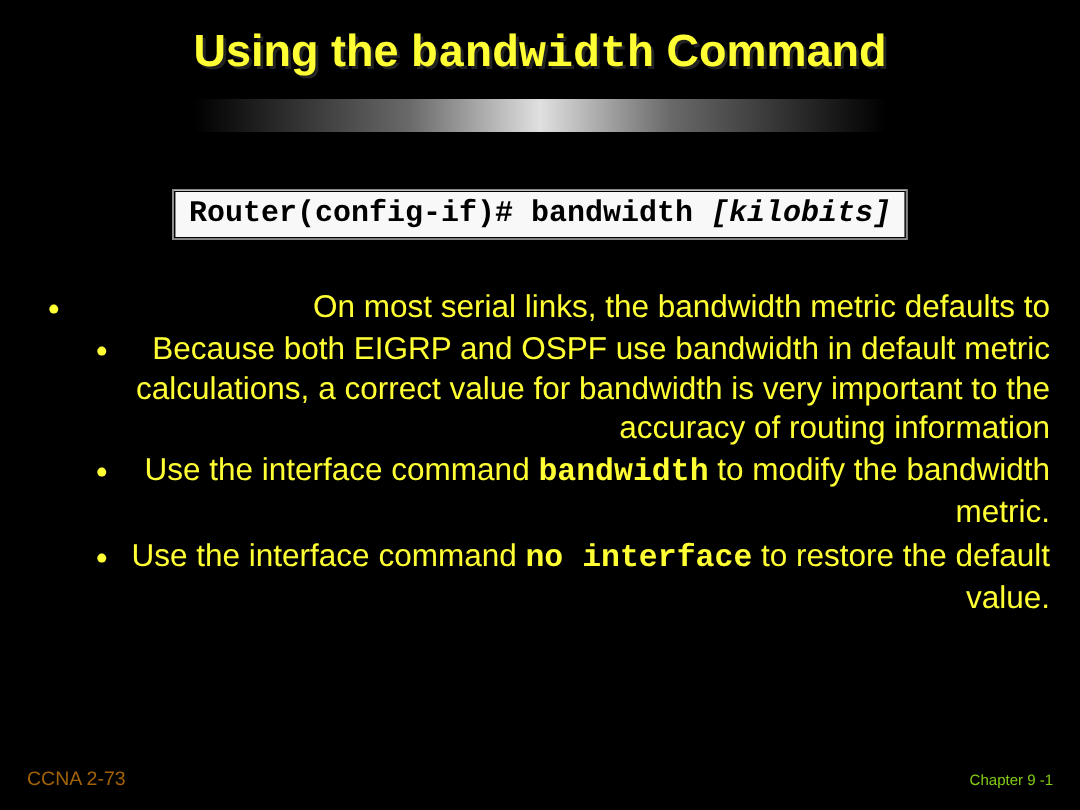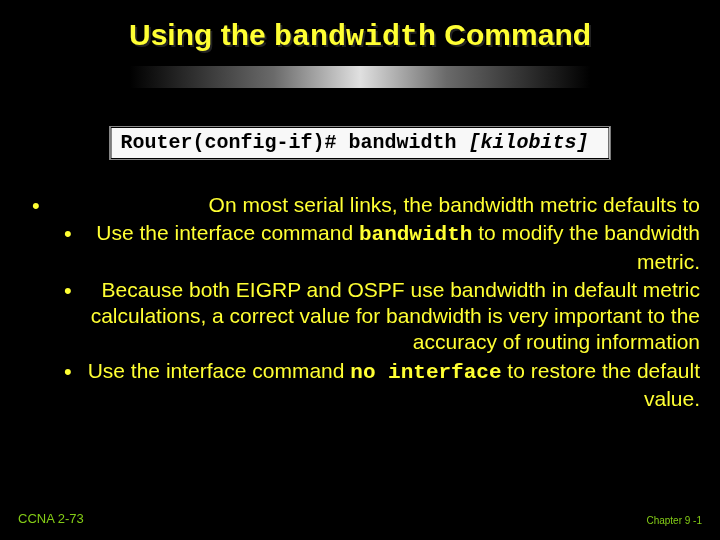--- a/index.html
+++ b/index.html
@@ -47,21 +47,21 @@
       #000000 82%,
       #000000 100%);
   }
   .command-box {
     position: absolute;
     top: 126px;
     left: 50%;
     transform: translateX(-50%);
     background: #f8f8f8;
     border: 1px solid #888;
-    padding: 4px 21px 5px 10px;
+    padding: 4px 10px 5px 10px;
     font-family: "Courier New", Courier, monospace;
     font-size: 20px;
     font-weight: bold;
     color: #000;
     white-space: nowrap;
     box-shadow: 0 0 0 1px #000 inset;
   }
   .command-box .italic {
     font-style: italic;
     font-weight: bold;
@@ -108,21 +108,21 @@
     font-size: 22px;
   }
   .mono-inline {
     font-family: "Courier New", Courier, monospace;
     font-weight: bold;
   }
   .footer-left {
     position: absolute;
     left: 18px;
     bottom: 14px;
-    color: #84cc16;
+    color: #a16207;
     font-size: 13px;
   }
   .footer-right {
     position: absolute;
     right: 18px;
     bottom: 14px;
     color: #84cc16;
     font-size: 10px;
   }
 </style>
@@ -140,24 +140,24 @@
   <div class="command-box">
     <span>Router(config-if)# bandwidth </span><span class="italic">[kilobits]</span>
   </div>
 
   <div class="content">
     <ul>
       <li>
         <span>On most serial links, the bandwidth metric defaults to</span><br>
         <ul>
           <li>
-            <span>Use the interface command </span><span class="mono-inline">bandwidth</span><span> to modify the bandwidth metric.</span>
+            <span>Because both EIGRP and OSPF use bandwidth in default metric calculations, a correct value for bandwidth is very important to the accuracy of routing information</span>
           </li>
           <li>
-            <span>Because both EIGRP and OSPF use bandwidth in default metric calculations, a correct value for bandwidth is very important to the accuracy of routing information</span>
+            <span>Use the interface command </span><span class="mono-inline">bandwidth</span><span> to modify the bandwidth metric.</span>
           </li>
           <li>
             <span>Use the interface command </span><span class="mono-inline">no interface</span><span> to restore the default value.</span>
           </li>
         </ul>
       </li>
     </ul>
   </div>
 
   <div class="footer-left">CCNA 2-73</div>

